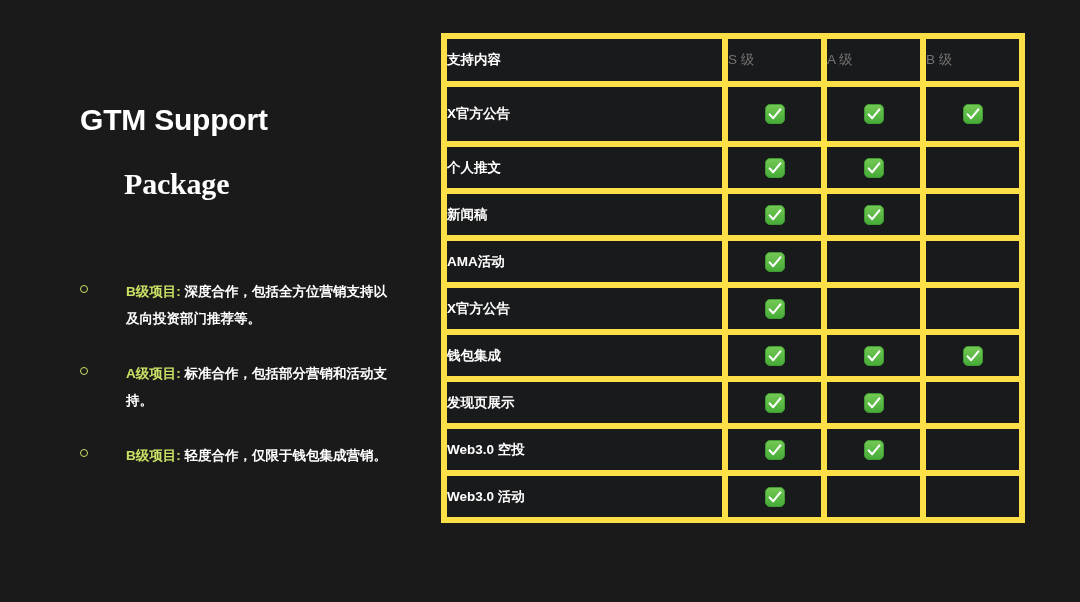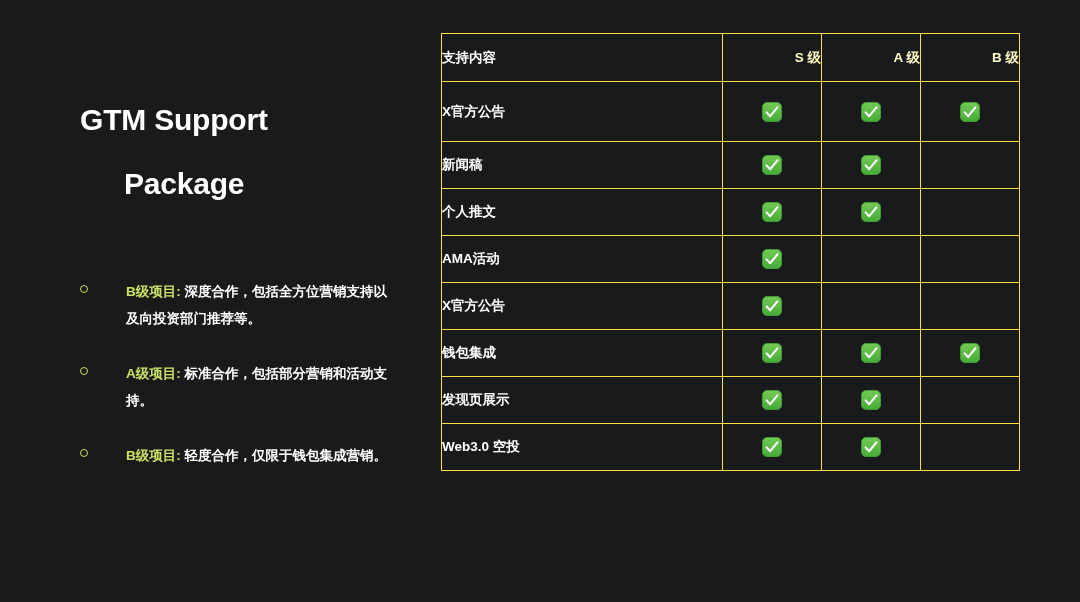--- a/index.html
+++ b/index.html
@@ -33,20 +33,21 @@
     width: 330px;
     font-size: 30px;
     font-weight: bold;
     letter-spacing: -0.2px;
     line-height: 64px;
     color: #ffffff;
   }
   #deck-title .title-line-2 {
     display: block;
     padding-left: 44px;
+    font-family: Liberation Serif, serif;
   }
 
   #bullet-list {
     position: absolute;
     left: 80px;
     top: 278px;
     width: 320px;
   }
   .bullet-item {
     display: flex;
@@ -80,40 +81,40 @@
   #support-table {
     position: absolute;
     left: 441px;
     top: 33px;
     width: 578px;
     border-collapse: collapse;
     table-layout: fixed;
   }
   #support-table th,
   #support-table td {
-    border: 1px solid #fde047;
+    border: 6px solid #fde047;
     background: #191a1c;
     padding: 0;
     vertical-align: middle;
   }
   #support-table col.c-name  { width: 281px; }
   #support-table col.c-grade { width: 99px; }
 
   .th-name, .td-name {
     text-align: left;
     padding-left: 16px;
     font-size: 13.5px;
     font-weight: bold;
     color: #ffffff;
   }
   .th-grade {
-    text-align: right;
+    text-align: left;
     font-size: 13.5px;
-    font-weight: bold;
-    color: #fef9c3;
+    font-weight: normal;
+    color: #737373;
   }
   .td-grade {
     text-align: center;
   }
 
   #support-table thead tr { height: 48px; }
   #support-table tbody tr { height: 47px; }
   #support-table tbody tr.row-tall { height: 60px; }
 
   .check-mark {
@@ -213,20 +214,48 @@
         <stop offset="0" stop-color="#74c954"></stop>
         <stop offset="1" stop-color="#46ab38"></stop>
       </linearGradient>
     </defs>
     <rect x="0.5" y="0.5" width="19" height="19" rx="4.5" ry="4.5" fill="url(#gchk)" stroke="#3f9b32" stroke-width="1"></rect>
     <path d="M4.6 10.4 L8.2 14.2 L15.4 5.4" fill="none" stroke="#ffffff" stroke-width="2.1" stroke-linecap="round" stroke-linejoin="round"></path>
   </svg>
 </span></td>
       </tr>
       <tr>
+        <td class="td-name">个人推文</td>
+        <td class="td-grade"><span class="check-mark">
+  <svg width="20" height="20" viewBox="0 0 20 20" xmlns="http://www.w3.org/2000/svg">
+    <defs>
+      <linearGradient id="gchk" x1="0" y1="0" x2="0" y2="1">
+        <stop offset="0" stop-color="#74c954"></stop>
+        <stop offset="1" stop-color="#46ab38"></stop>
+      </linearGradient>
+    </defs>
+    <rect x="0.5" y="0.5" width="19" height="19" rx="4.5" ry="4.5" fill="url(#gchk)" stroke="#3f9b32" stroke-width="1"></rect>
+    <path d="M4.6 10.4 L8.2 14.2 L15.4 5.4" fill="none" stroke="#ffffff" stroke-width="2.1" stroke-linecap="round" stroke-linejoin="round"></path>
+  </svg>
+</span></td>
+        <td class="td-grade"><span class="check-mark">
+  <svg width="20" height="20" viewBox="0 0 20 20" xmlns="http://www.w3.org/2000/svg">
+    <defs>
+      <linearGradient id="gchk" x1="0" y1="0" x2="0" y2="1">
+        <stop offset="0" stop-color="#74c954"></stop>
+        <stop offset="1" stop-color="#46ab38"></stop>
+      </linearGradient>
+    </defs>
+    <rect x="0.5" y="0.5" width="19" height="19" rx="4.5" ry="4.5" fill="url(#gchk)" stroke="#3f9b32" stroke-width="1"></rect>
+    <path d="M4.6 10.4 L8.2 14.2 L15.4 5.4" fill="none" stroke="#ffffff" stroke-width="2.1" stroke-linecap="round" stroke-linejoin="round"></path>
+  </svg>
+</span></td>
+        <td class="td-grade"><span class="cell-empty"></span></td>
+      </tr>
+      <tr>
         <td class="td-name">新闻稿</td>
         <td class="td-grade"><span class="check-mark">
   <svg width="20" height="20" viewBox="0 0 20 20" xmlns="http://www.w3.org/2000/svg">
     <defs>
       <linearGradient id="gchk" x1="0" y1="0" x2="0" y2="1">
         <stop offset="0" stop-color="#74c954"></stop>
         <stop offset="1" stop-color="#46ab38"></stop>
       </linearGradient>
     </defs>
     <rect x="0.5" y="0.5" width="19" height="19" rx="4.5" ry="4.5" fill="url(#gchk)" stroke="#3f9b32" stroke-width="1"></rect>
@@ -241,48 +270,20 @@
         <stop offset="1" stop-color="#46ab38"></stop>
       </linearGradient>
     </defs>
     <rect x="0.5" y="0.5" width="19" height="19" rx="4.5" ry="4.5" fill="url(#gchk)" stroke="#3f9b32" stroke-width="1"></rect>
     <path d="M4.6 10.4 L8.2 14.2 L15.4 5.4" fill="none" stroke="#ffffff" stroke-width="2.1" stroke-linecap="round" stroke-linejoin="round"></path>
   </svg>
 </span></td>
         <td class="td-grade"><span class="cell-empty"></span></td>
       </tr>
       <tr>
-        <td class="td-name">个人推文</td>
-        <td class="td-grade"><span class="check-mark">
-  <svg width="20" height="20" viewBox="0 0 20 20" xmlns="http://www.w3.org/2000/svg">
-    <defs>
-      <linearGradient id="gchk" x1="0" y1="0" x2="0" y2="1">
-        <stop offset="0" stop-color="#74c954"></stop>
-        <stop offset="1" stop-color="#46ab38"></stop>
-      </linearGradient>
-    </defs>
-    <rect x="0.5" y="0.5" width="19" height="19" rx="4.5" ry="4.5" fill="url(#gchk)" stroke="#3f9b32" stroke-width="1"></rect>
-    <path d="M4.6 10.4 L8.2 14.2 L15.4 5.4" fill="none" stroke="#ffffff" stroke-width="2.1" stroke-linecap="round" stroke-linejoin="round"></path>
-  </svg>
-</span></td>
-        <td class="td-grade"><span class="check-mark">
-  <svg width="20" height="20" viewBox="0 0 20 20" xmlns="http://www.w3.org/2000/svg">
-    <defs>
-      <linearGradient id="gchk" x1="0" y1="0" x2="0" y2="1">
-        <stop offset="0" stop-color="#74c954"></stop>
-        <stop offset="1" stop-color="#46ab38"></stop>
-      </linearGradient>
-    </defs>
-    <rect x="0.5" y="0.5" width="19" height="19" rx="4.5" ry="4.5" fill="url(#gchk)" stroke="#3f9b32" stroke-width="1"></rect>
-    <path d="M4.6 10.4 L8.2 14.2 L15.4 5.4" fill="none" stroke="#ffffff" stroke-width="2.1" stroke-linecap="round" stroke-linejoin="round"></path>
-  </svg>
-</span></td>
-        <td class="td-grade"><span class="cell-empty"></span></td>
-      </tr>
-      <tr>
         <td class="td-name">AMA活动</td>
         <td class="td-grade"><span class="check-mark">
   <svg width="20" height="20" viewBox="0 0 20 20" xmlns="http://www.w3.org/2000/svg">
     <defs>
       <linearGradient id="gchk" x1="0" y1="0" x2="0" y2="1">
         <stop offset="0" stop-color="#74c954"></stop>
         <stop offset="1" stop-color="#46ab38"></stop>
       </linearGradient>
     </defs>
     <rect x="0.5" y="0.5" width="19" height="19" rx="4.5" ry="4.5" fill="url(#gchk)" stroke="#3f9b32" stroke-width="1"></rect>
@@ -395,16 +396,33 @@
     <defs>
       <linearGradient id="gchk" x1="0" y1="0" x2="0" y2="1">
         <stop offset="0" stop-color="#74c954"></stop>
         <stop offset="1" stop-color="#46ab38"></stop>
       </linearGradient>
     </defs>
     <rect x="0.5" y="0.5" width="19" height="19" rx="4.5" ry="4.5" fill="url(#gchk)" stroke="#3f9b32" stroke-width="1"></rect>
     <path d="M4.6 10.4 L8.2 14.2 L15.4 5.4" fill="none" stroke="#ffffff" stroke-width="2.1" stroke-linecap="round" stroke-linejoin="round"></path>
   </svg>
 </span></td>
+        <td class="td-grade"><span class="cell-empty"></span></td>
+      </tr>
+      <tr>
+        <td class="td-name">Web3.0 活动</td>
+        <td class="td-grade"><span class="check-mark">
+  <svg width="20" height="20" viewBox="0 0 20 20" xmlns="http://www.w3.org/2000/svg">
+    <defs>
+      <linearGradient id="gchk" x1="0" y1="0" x2="0" y2="1">
+        <stop offset="0" stop-color="#74c954"></stop>
+        <stop offset="1" stop-color="#46ab38"></stop>
+      </linearGradient>
+    </defs>
+    <rect x="0.5" y="0.5" width="19" height="19" rx="4.5" ry="4.5" fill="url(#gchk)" stroke="#3f9b32" stroke-width="1"></rect>
+    <path d="M4.6 10.4 L8.2 14.2 L15.4 5.4" fill="none" stroke="#ffffff" stroke-width="2.1" stroke-linecap="round" stroke-linejoin="round"></path>
+  </svg>
+</span></td>
+        <td class="td-grade"><span class="cell-empty"></span></td>
         <td class="td-grade"><span class="cell-empty"></span></td>
       </tr>
     </tbody>
 </table>
 
 </body></html>

